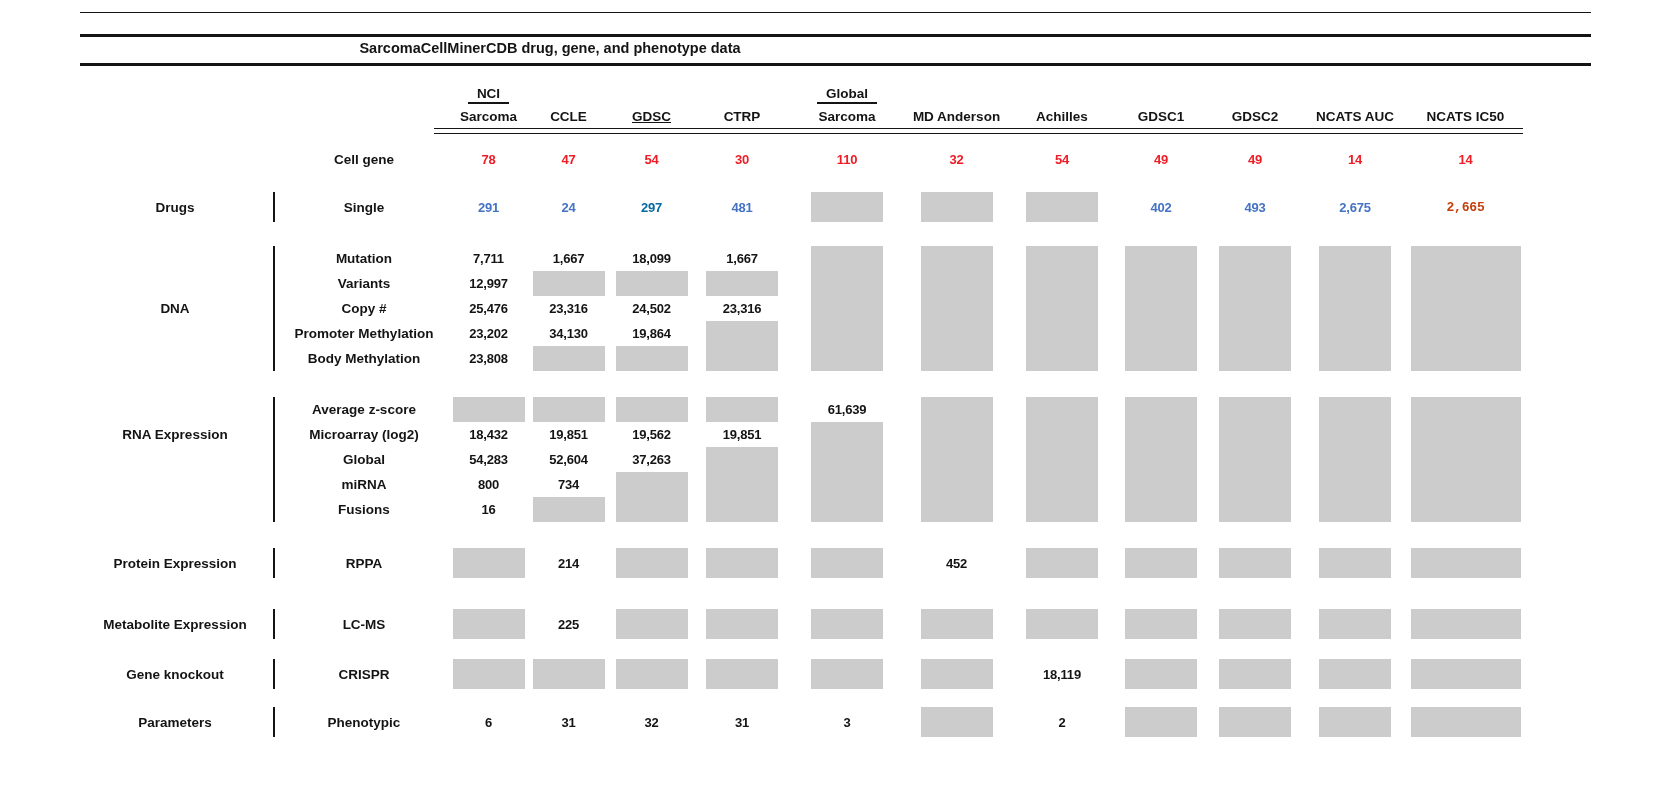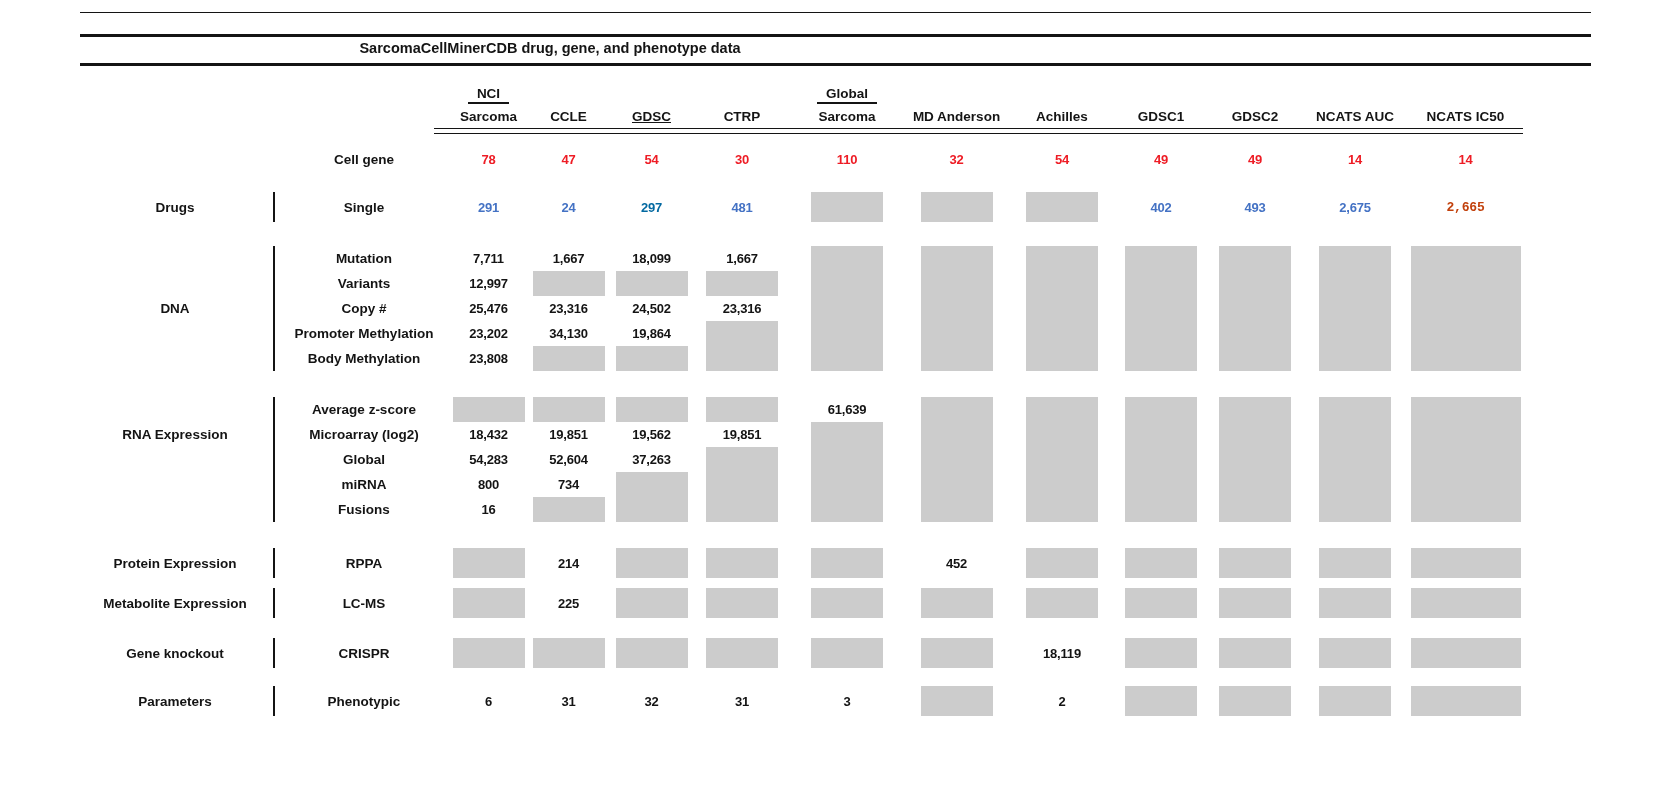--- a/index.html
+++ b/index.html
@@ -434,21 +434,21 @@
         <div class="cell" style="grid-area: 1 / 12;">
           <div class="miss" style="width: 72px;"></div>
         </div>
         <div class="cell" style="grid-area: 1 / 13;">
           <div class="miss" style="width: 72px;"></div>
         </div>
         <div class="cell" style="grid-area: 1 / 14;">
           <div class="miss" style="width: 110px;"></div>
         </div>
       </div>
-      <div class="grid sec r30" style="margin-top: 10px;">
+      <div class="grid sec r30" style="margin-top: 31px;">
         <div class="cat" style="grid-row: 1;">Metabolite Expression</div>
         <div class="vbar" style="grid-row: 1 / span 1;"></div>
         <div class="sub" style="grid-row: 1;">LC-MS</div>
         <div class="cell" style="grid-area: 1 / 4;">
           <div class="miss" style="width: 72px;"></div>
         </div>
         <div class="cell" style="grid-area: 1 / 5;">225</div>
         <div class="cell" style="grid-area: 1 / 6;">
           <div class="miss" style="width: 72px;"></div>
         </div>

